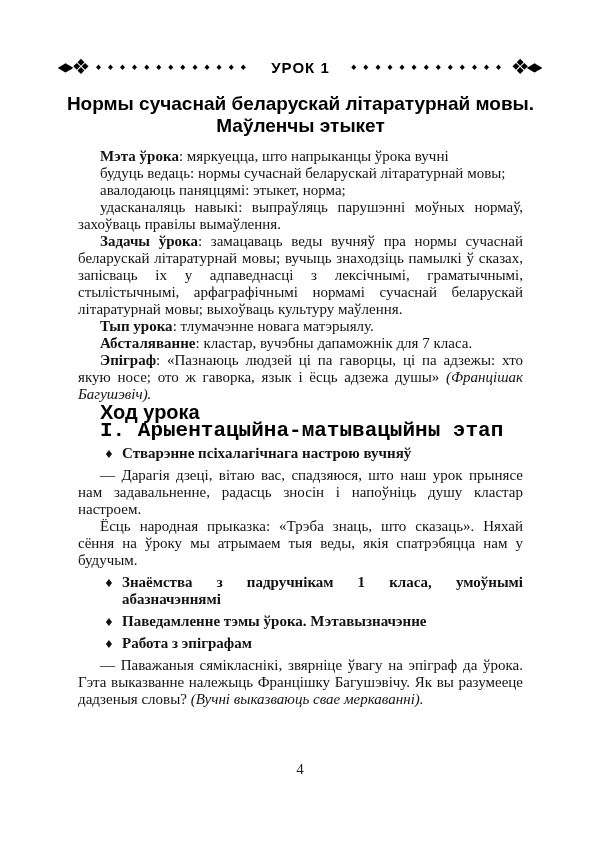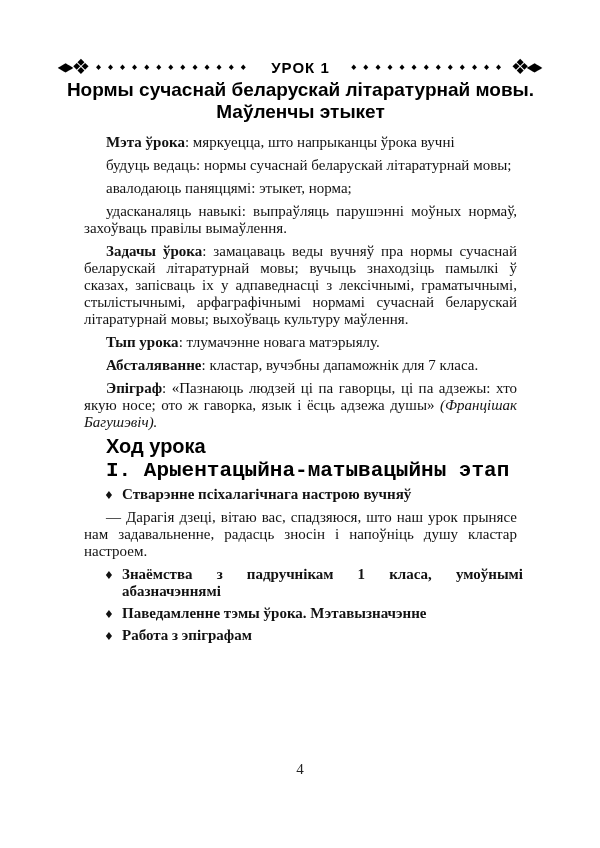--- a/index.html
+++ b/index.html
@@ -60,29 +60,29 @@
     margin: 0 20px;
   }
 
   
   .title {
     font-family: "Liberation Sans", sans-serif;
     font-weight: bold;
     font-size: 19px;
     line-height: 21.5px;
     text-align: center;
-    margin: 1px -14px 0 -14px;
+    margin: 15px -14px 0 -14px;
     color: #000;
   }
   .title .tline { display: block; white-space: nowrap; }
 
   
   .content { margin-top: 12px; }
   p.body {
-    margin: 6px;
+    margin: 0;
     text-align: justify;
     text-indent: 22px;
   }
   .lead-b { font-weight: bold; }
   .lead-i { }
   .note-i { font-style: italic; }
 
   
   .flow-heading {
     font-family: "Liberation Sans", sans-serif;
@@ -174,25 +174,27 @@
     <p class="body"><span class="lead-b">Эпіграф</span><span>: «Пазнаюць людзей ці па гаворцы, ці па адзежы: хто якую носе; ото ж гаворка, язык і ёсць адзежа душы» </span><span class="note-i">(Францішак Багушэвіч).</span></p>
 
     <p class="body flow-heading">Ход урока</p>
 
     <p class="body stage-heading">I. Арыентацыйна-матывацыйны этап</p>
 
     <p class="bullet"><span class="bullet-glyph">♦</span><span>Стварэнне псіхалагічнага настрою вучняў</span></p>
 
     <p class="body">— Дарагія дзеці, вітаю вас, спадзяюся, што наш урок прынясе нам задавальненне, радасць зносін і напоўніць душу кластар настроем.</p>
 
+    <p class="body">Ёсць народная прыказка: «Трэба знаць, што сказаць». Няхай сёння на ўроку мы атрымаем тыя веды, якія спатрэбяцца нам у будучым.</p>
 
     <p class="bullet"><span class="bullet-glyph">♦</span><span>Знаёмства з падручнікам 1 класа, умоўнымі абазначэннямі</span></p>
 
     <p class="bullet"><span class="bullet-glyph">♦</span><span>Паведамленне тэмы ўрока. Мэтавызначэнне</span></p>
 
     <p class="bullet"><span class="bullet-glyph">♦</span><span>Работа з эпіграфам</span></p>
 
+    <p class="body"><span>— Паважаныя сямікласнікі, звярніце ўвагу на эпіграф да ўрока. Гэта выказванне належыць Францішку Багушэвічу. Як вы разумееце дадзеныя словы? </span><span class="note-i">(Вучні выказваюць свае меркаванні).</span></p>
 
   </div>
 
   <div class="page-number">4</div>
 
 </div>
 
 </body></html>

